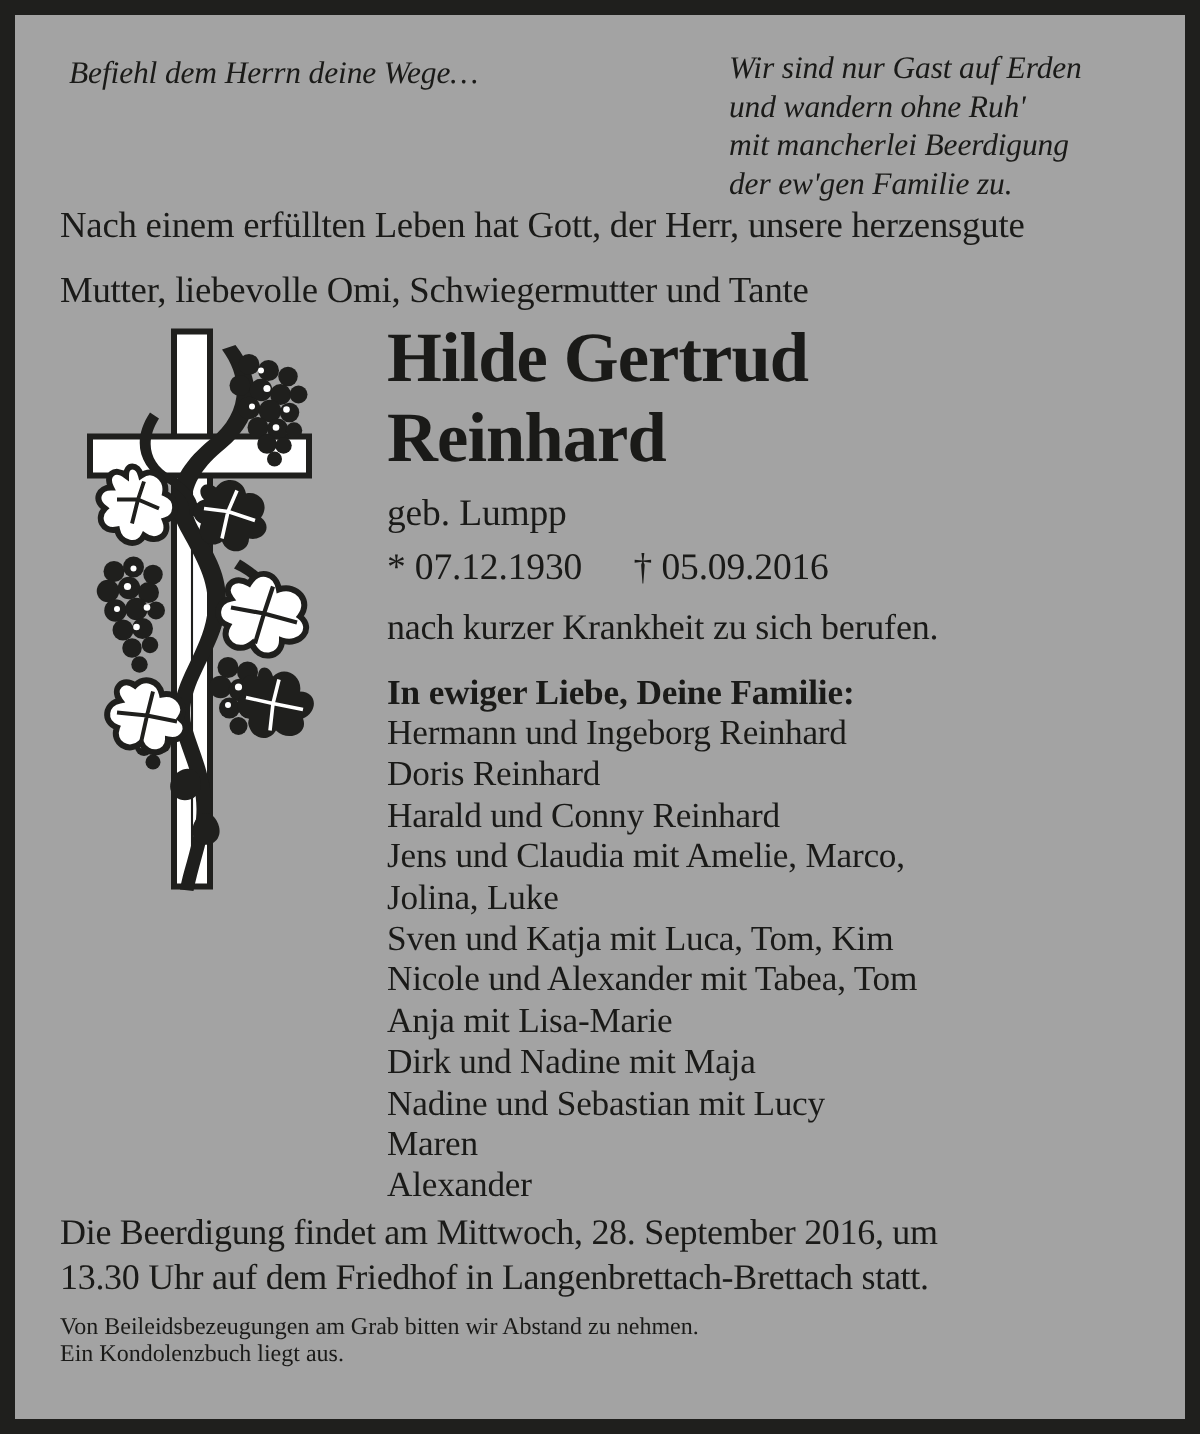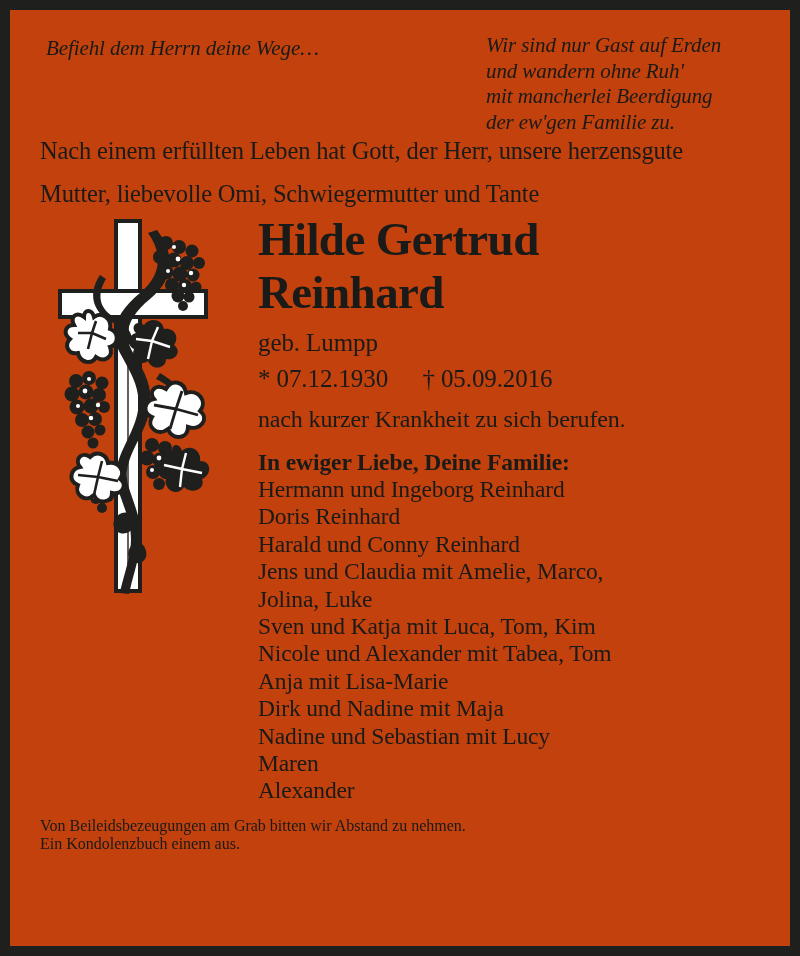--- a/index.html
+++ b/index.html
@@ -21,21 +21,21 @@
     box-sizing: border-box;
     background: #1f1f1d;           
     padding: 10px;
     overflow: hidden;
   }
   .page {
     position: relative;
     width: 100%;
     height: 100%;
     box-sizing: border-box;
-    background: #c2410c;
+    background: #a3a3a3;
     padding: 14px 18px 10px 18px;
   }
 
   
   .quote-row {
     position: relative;
     height: 112px;
   }
   .quote-left {
     position: absolute;
@@ -360,21 +360,25 @@
           <li>Anja mit Lisa-Marie</li>
           <li>Dirk und Nadine mit Maja</li>
           <li>Nadine und Sebastian mit Lucy</li>
           <li>Maren</li>
           <li>Alexander</li>
         </ul>
       </div>
     </div>
 
     <div class="footer">
+      <p class="funeral">
+        <span>Die Beerdigung findet am Mittwoch, 28. September 2016, um</span>
+        <span class="last">13.30 Uhr auf dem Friedhof in Langenbrettach-Brettach statt.</span>
+      </p>
       <p class="closing">
         </p>
         <div>Von Beileidsbezeugungen am Grab bitten wir Abstand zu nehmen.</div>
-        <div>Ein Kondolenzbuch einem aus.</div>
+        <div>Ein Kondolenzbuch liegt aus.</div>
       <p></p>
     </div>
 
   </div>
 </div>
 
 </body></html>

